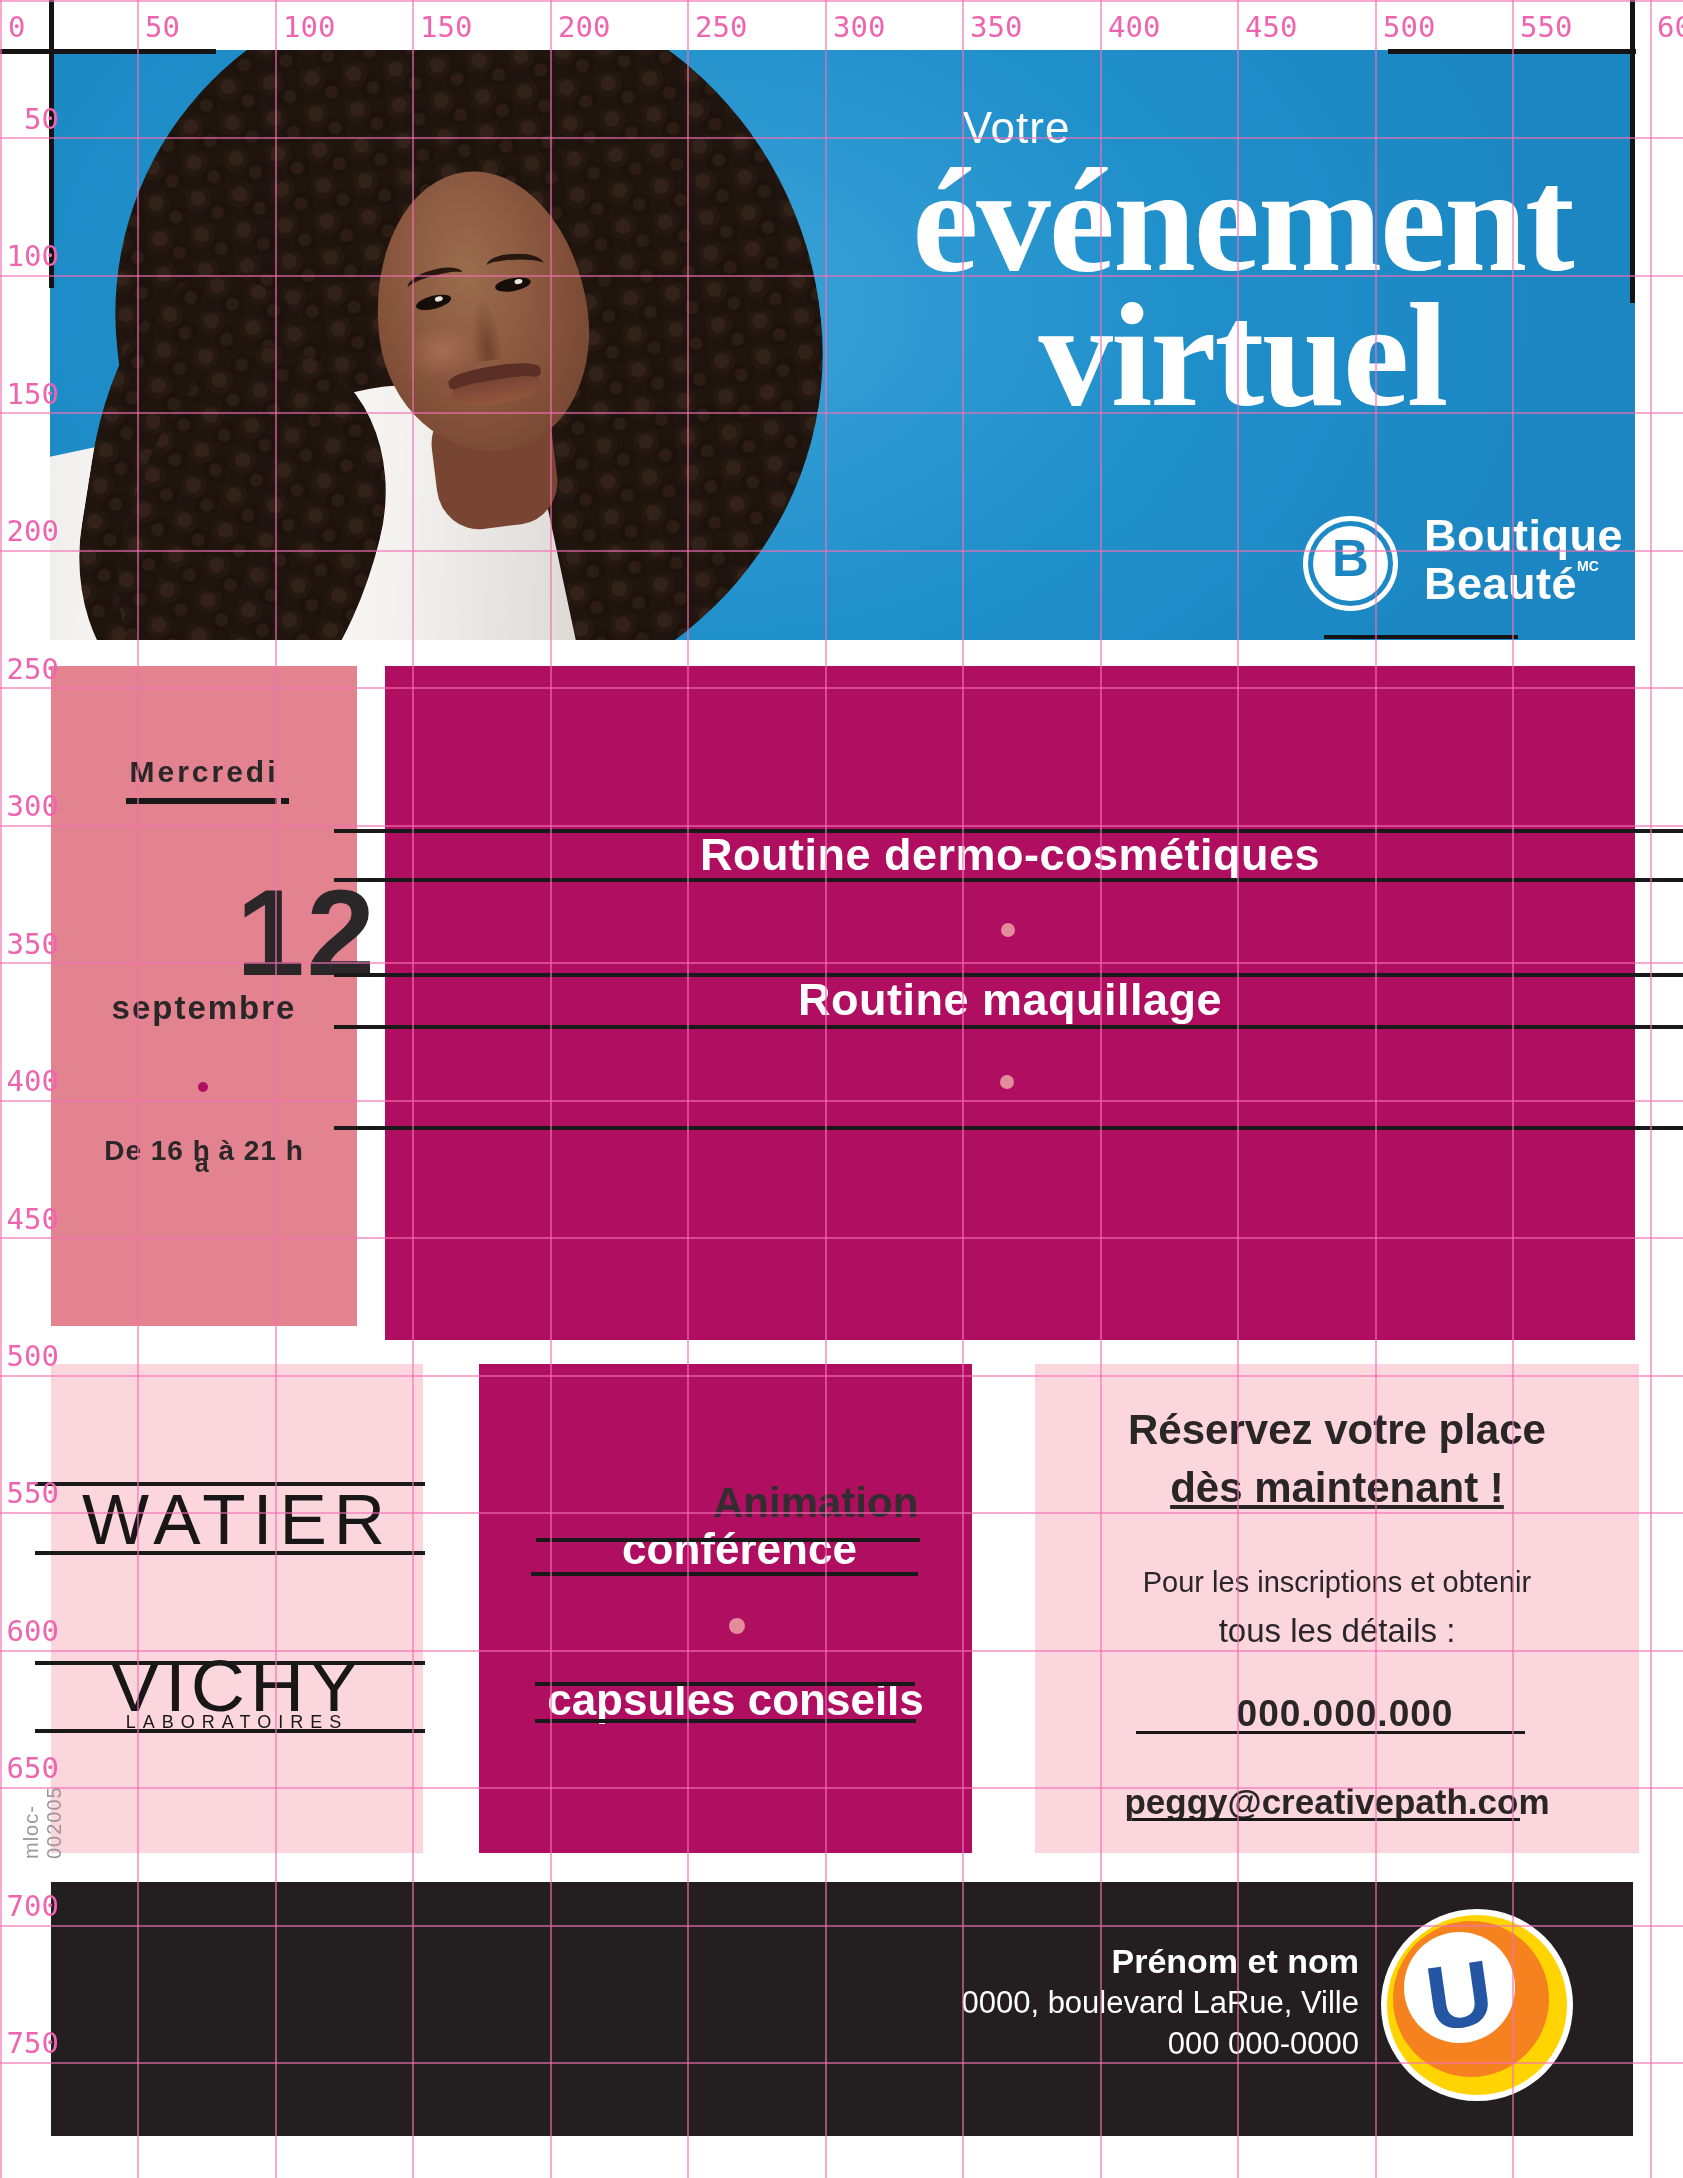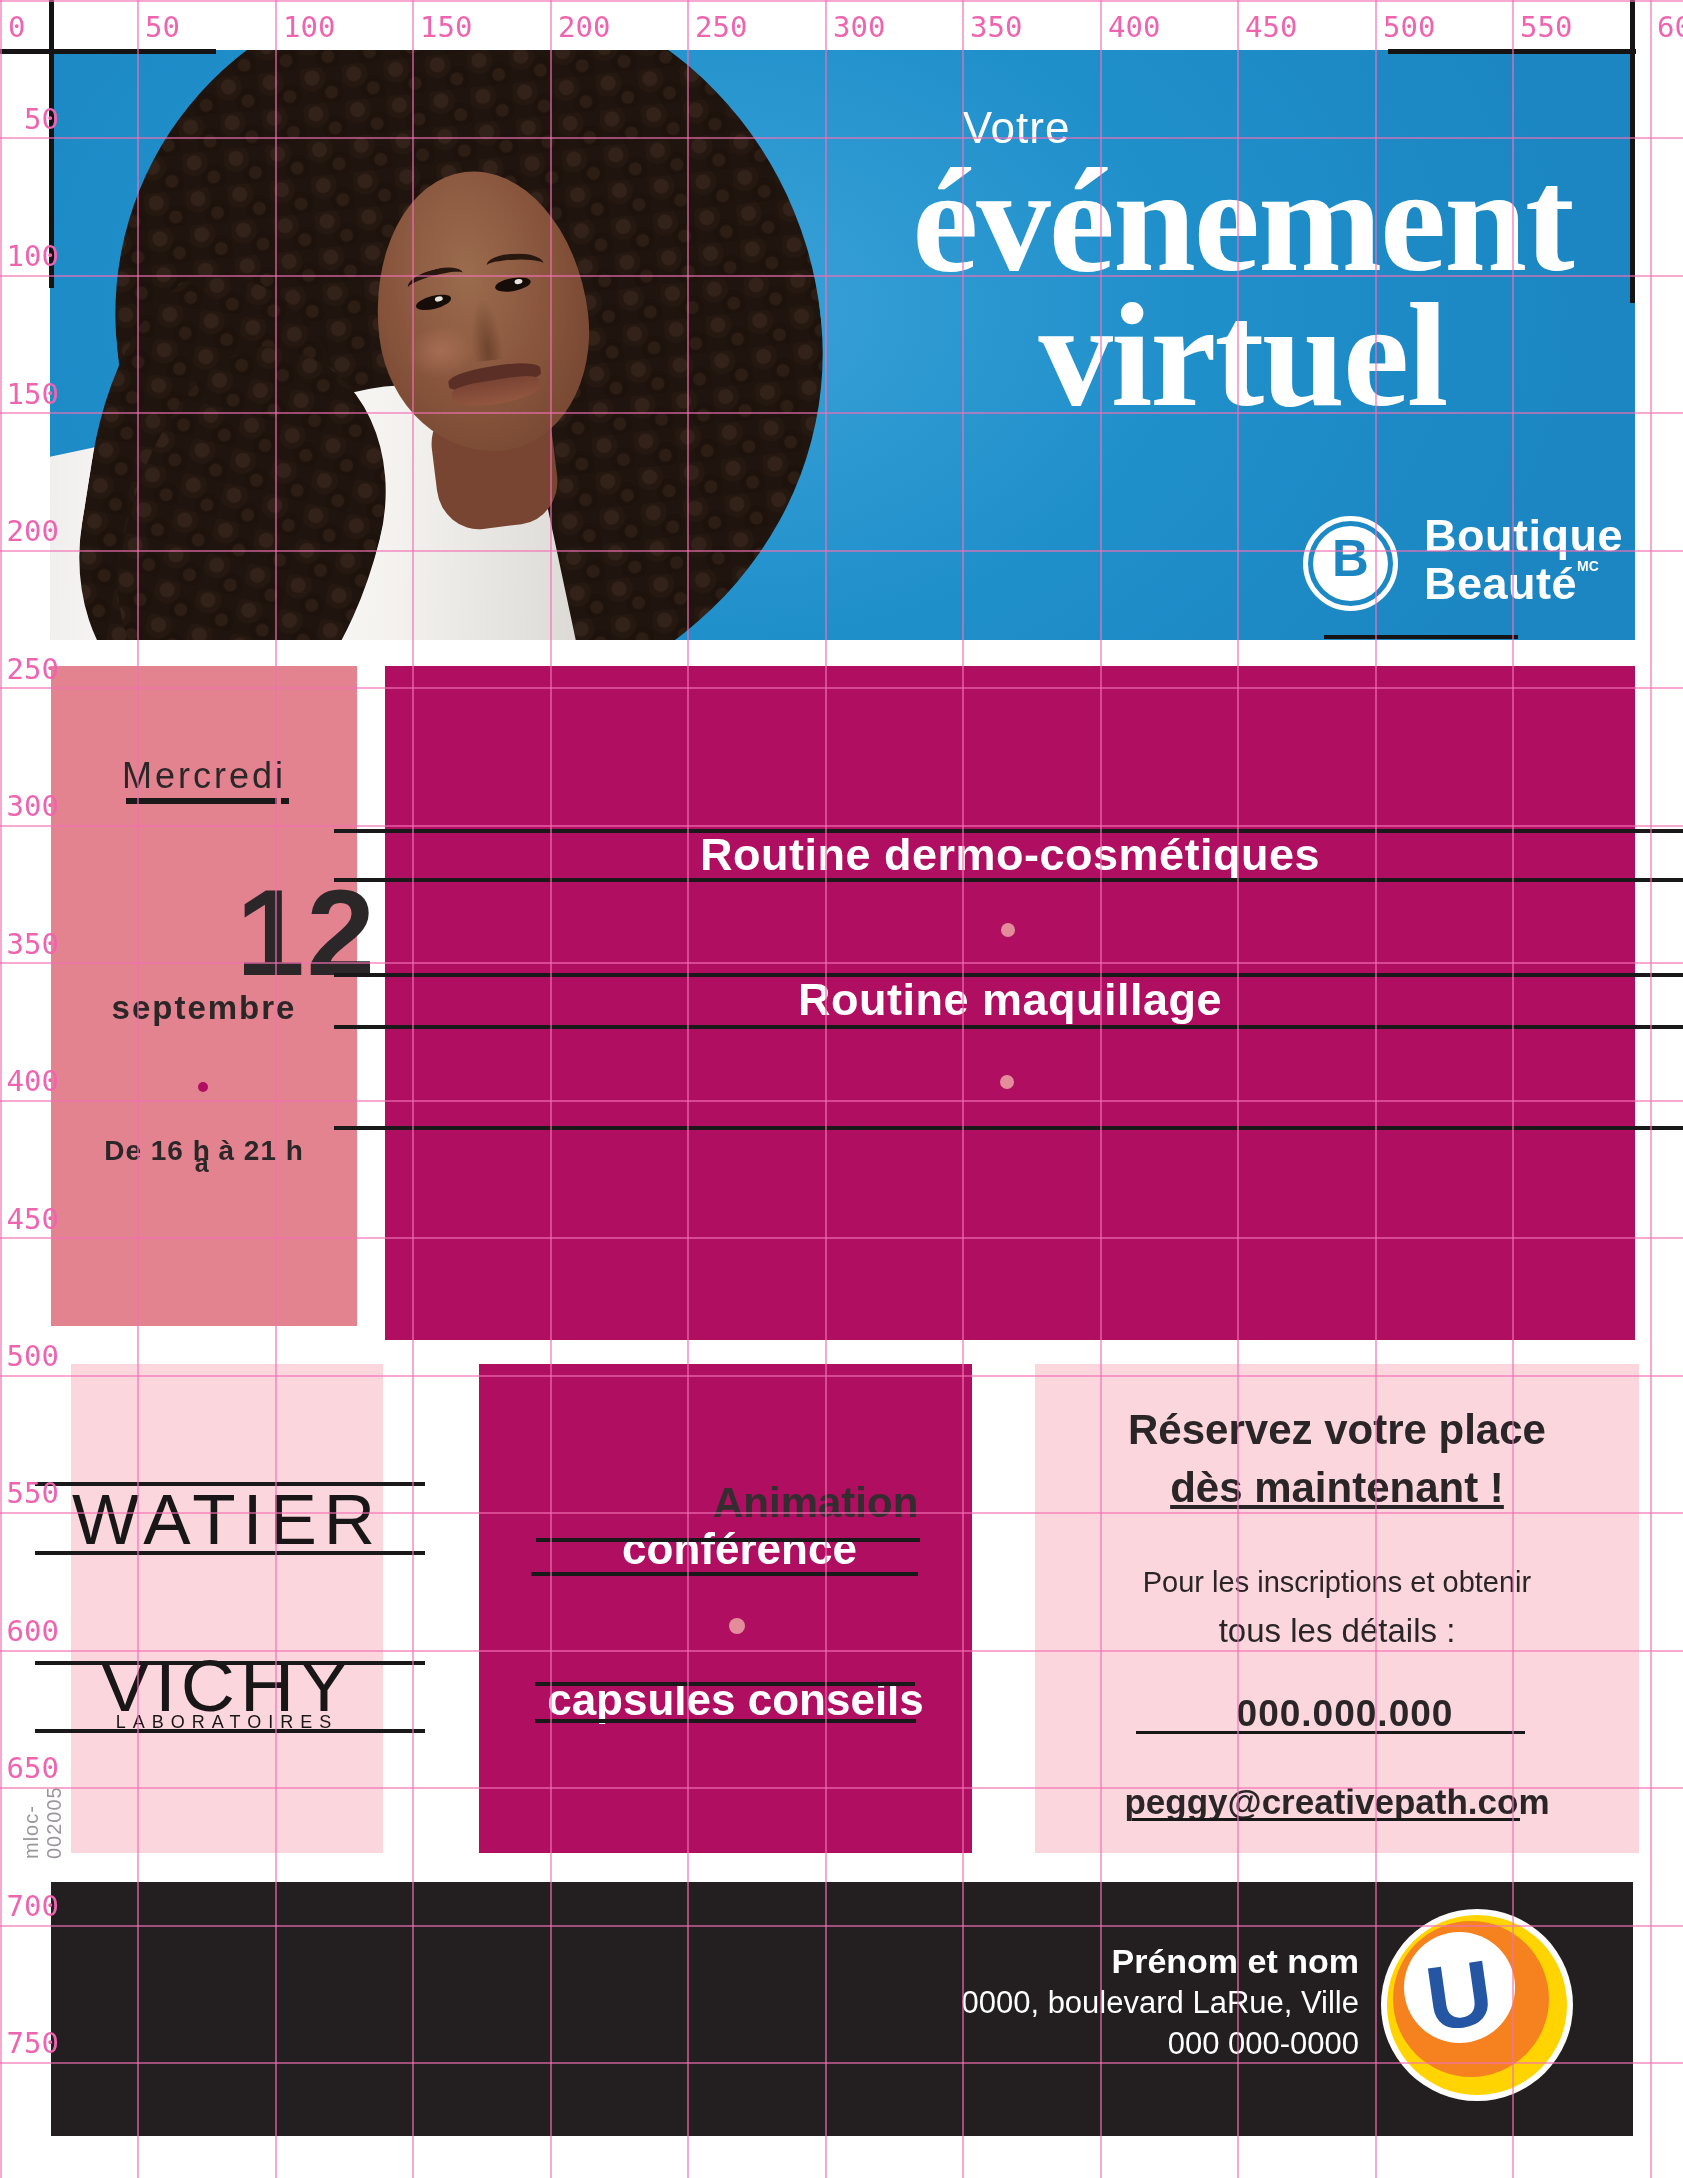--- a/index.html
+++ b/index.html
@@ -57,35 +57,35 @@
             border-radius:50%;box-sizing:border-box;}
   #bb-badge .disc{position:absolute;left:5px;top:5px;width:75px;height:75px;background:#ffffff;border-radius:50%;}
   #bb-badge .b{position:absolute;left:0;top:8px;width:85px;text-align:center;color:#1b86c2;
                font-size:51px;font-weight:700;}
   #bb-name{position:absolute;left:1374px;top:463px;color:#ffffff;font-size:45px;font-weight:700;
            line-height:1.02;letter-spacing:0.5px;}
   #bb-name sup{font-size:14px;font-weight:700;vertical-align:28px;letter-spacing:0;}
 
   
   #date-panel{position:absolute;left:51px;top:666px;width:306px;height:660px;background:#e2838f;color:#2b2729;}
-  #weekday{position:absolute;left:0;top:89px;width:100%;text-align:center;font-size:36px;font-weight:400;letter-spacing:3px;}
+  #weekday{position:absolute;left:0;top:89px;width:100%;text-align:center;font-size:30px;font-weight:700;letter-spacing:3px;}
   #daynum{position:absolute;left:0;top:196px;width:100%;text-align:right;font-size:123px;font-weight:700;letter-spacing:2px;padding-left:20px;}
   #month{position:absolute;left:0;top:323px;width:100%;text-align:center;font-size:33px;font-weight:700;letter-spacing:2px;}
   #date-dot{position:absolute;left:147px;top:416px;width:10px;height:10px;border-radius:50%;background:#b00e61;}
   #hours{position:absolute;left:0;top:469px;width:100%;text-align:center;font-size:28px;font-weight:700;letter-spacing:1px;}
   #hours .ghost{position:relative;display:inline-block;margin-left:-16px;top:12px;font-size:25px;}
 
   #program-box{position:absolute;left:385px;top:666px;width:1250px;height:674px;background:#b00e61;}
   .program-item{position:absolute;left:0;width:100%;text-align:center;color:#ffffff;
                 font-size:45px;font-weight:700;letter-spacing:0.5px;}
   #prog0{top:163px;} #prog1{top:308px;} #prog2{top:459px;}
   .pale-dot{position:absolute;width:14px;height:14px;border-radius:50%;background:#e28d99;}
   #pdot0{left:616px;top:257px;} #pdot1{left:615px;top:409px;}
 
-  #brand-panel{position:absolute;left:51px;top:1364px;width:312px;height:489px;background:#fbd6dc;color:#191617;margin-left:20px;}
+  #brand-panel{position:absolute;left:51px;top:1364px;width:372px;height:489px;background:#fbd6dc;color:#191617;}
   #brand1{position:absolute;left:0;top:115px;width:100%;text-align:center;
           font-size:71px;font-weight:400;letter-spacing:7px;}
   #brand2{position:absolute;left:0;top:279px;width:100%;text-align:center;
           font-size:75px;font-weight:400;letter-spacing:5px;transform:scaleY(0.96);}
   #brand2-sub{position:absolute;left:0;top:348px;width:100%;text-align:center;
               font-size:18px;font-weight:400;letter-spacing:7px;}
 
   #anim-box{position:absolute;left:479px;top:1364px;width:493px;height:489px;background:#b00e61;}
   #anim-label{position:absolute;left:234px;top:115px;white-space:nowrap;color:#332d2f;
               font-size:42px;font-weight:700;}

